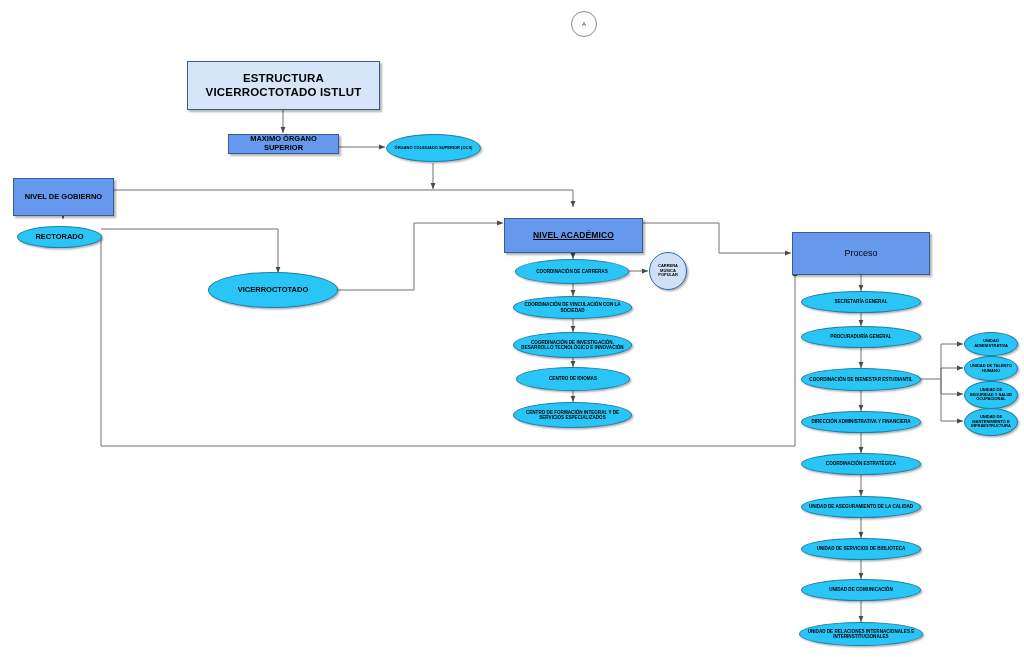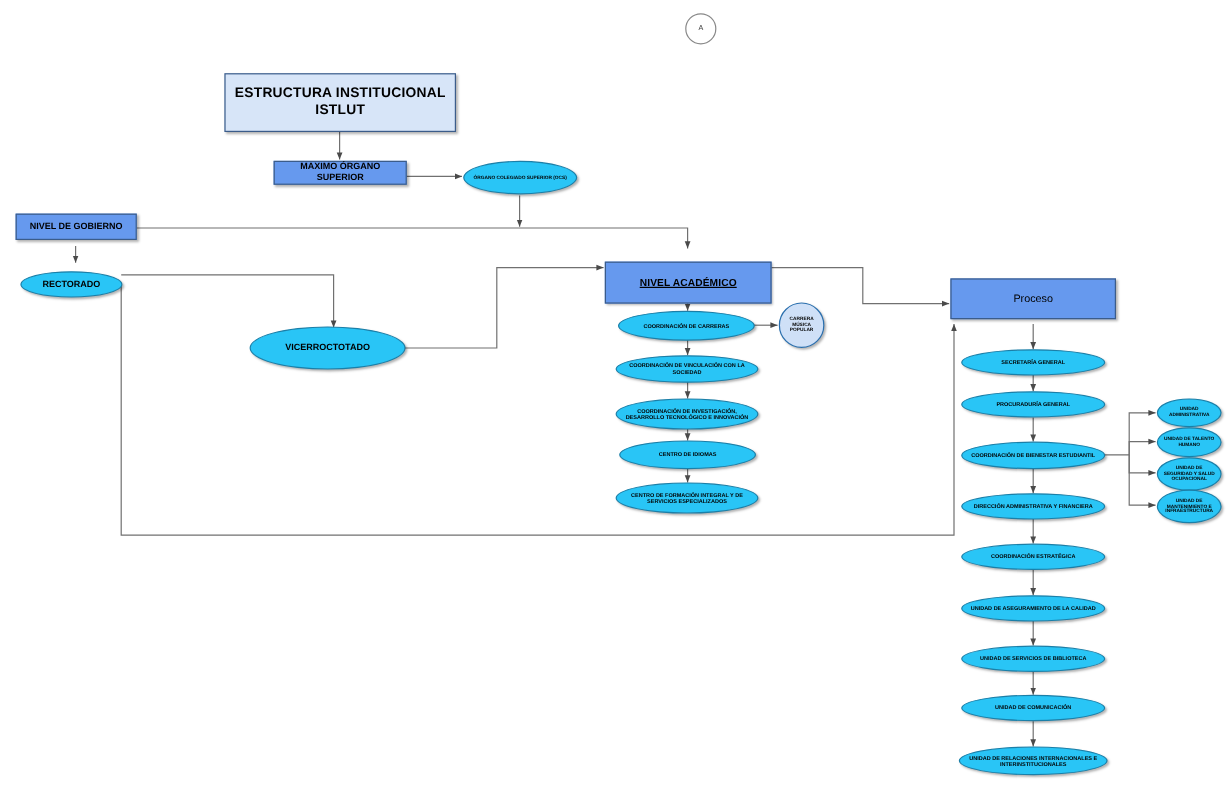--- a/index.html
+++ b/index.html
@@ -121,35 +121,35 @@
 
     <path d="M916,379 L941,379 L941,344 L963,344"></path>
     <path d="M941,379 L941,368 L963,368"></path>
     <path d="M941,379 L941,394 L963,394"></path>
     <path d="M941,379 L941,421 L963,421"></path>
   </g>
 </svg>
 
 <div class="node page-marker t-mark" style="left:571px;top:11px;width:26px;height:26px;">A</div>
 
-<div class="node box box-title t-title" style="left:187px;top:61px;width:193px;height:49px;">ESTRUCTURA INSTITUCIONAL ISTLUT</div>
+<div class="node box box-title t-title" style="left:187px;top:61px;width:193px;height:49px;">ESTRUCTURA VICERROCTOTADO ISTLUT</div>
 
 <div class="node box box-blue t-md" style="left:228px;top:134px;width:111px;height:20px;">MAXIMO ÓRGANO SUPERIOR</div>
 
 <div class="node ellipse t-xs" style="left:386px;top:134px;width:95px;height:28px;">ÓRGANO COLEGIADO SUPERIOR (OCS)</div>
 
-<div class="node box box-blue t-md" style="left:13px;top:178px;width:101px;height:22px;">NIVEL DE GOBIERNO</div>
+<div class="node box box-blue t-md" style="left:13px;top:178px;width:101px;height:38px;">NIVEL DE GOBIERNO</div>
 
 <div class="node ellipse t-md" style="left:17px;top:226px;width:85px;height:22px;">RECTORADO</div>
 
 <div class="node ellipse t-md" style="left:208px;top:272px;width:130px;height:36px;">VICERROCTOTADO</div>
 
 <div class="node box box-blue t-lg" style="left:504px;top:218px;width:139px;height:35px;text-decoration:underline;">NIVEL ACADÉMICO</div>
 
-<div class="node box box-blue t-proc" style="left:792px;top:232px;width:138px;height:34px;">Proceso</div>
+<div class="node box box-blue t-proc" style="left:792px;top:232px;width:138px;height:43px;">Proceso</div>
 
 <div class="node ellipse t-sm" style="left:515px;top:259px;width:114px;height:25px;">COORDINACIÓN DE CARRERAS</div>
 
 <div class="node ellipse t-sm" style="left:513px;top:296px;width:119px;height:23px;">COORDINACIÓN DE VINCULACIÓN CON LA SOCIEDAD</div>
 
 <div class="node ellipse t-sm" style="left:513px;top:332px;width:119px;height:26px;">COORDINACIÓN DE INVESTIGACIÓN, DESARROLLO TECNOLÓGICO E INNOVACIÓN</div>
 
 <div class="node ellipse t-sm" style="left:516px;top:367px;width:114px;height:24px;">CENTRO DE IDIOMAS</div>
 
 <div class="node ellipse t-sm" style="left:513px;top:402px;width:119px;height:26px;">CENTRO DE FORMACIÓN INTEGRAL Y DE SERVICIOS ESPECIALIZADOS</div>

